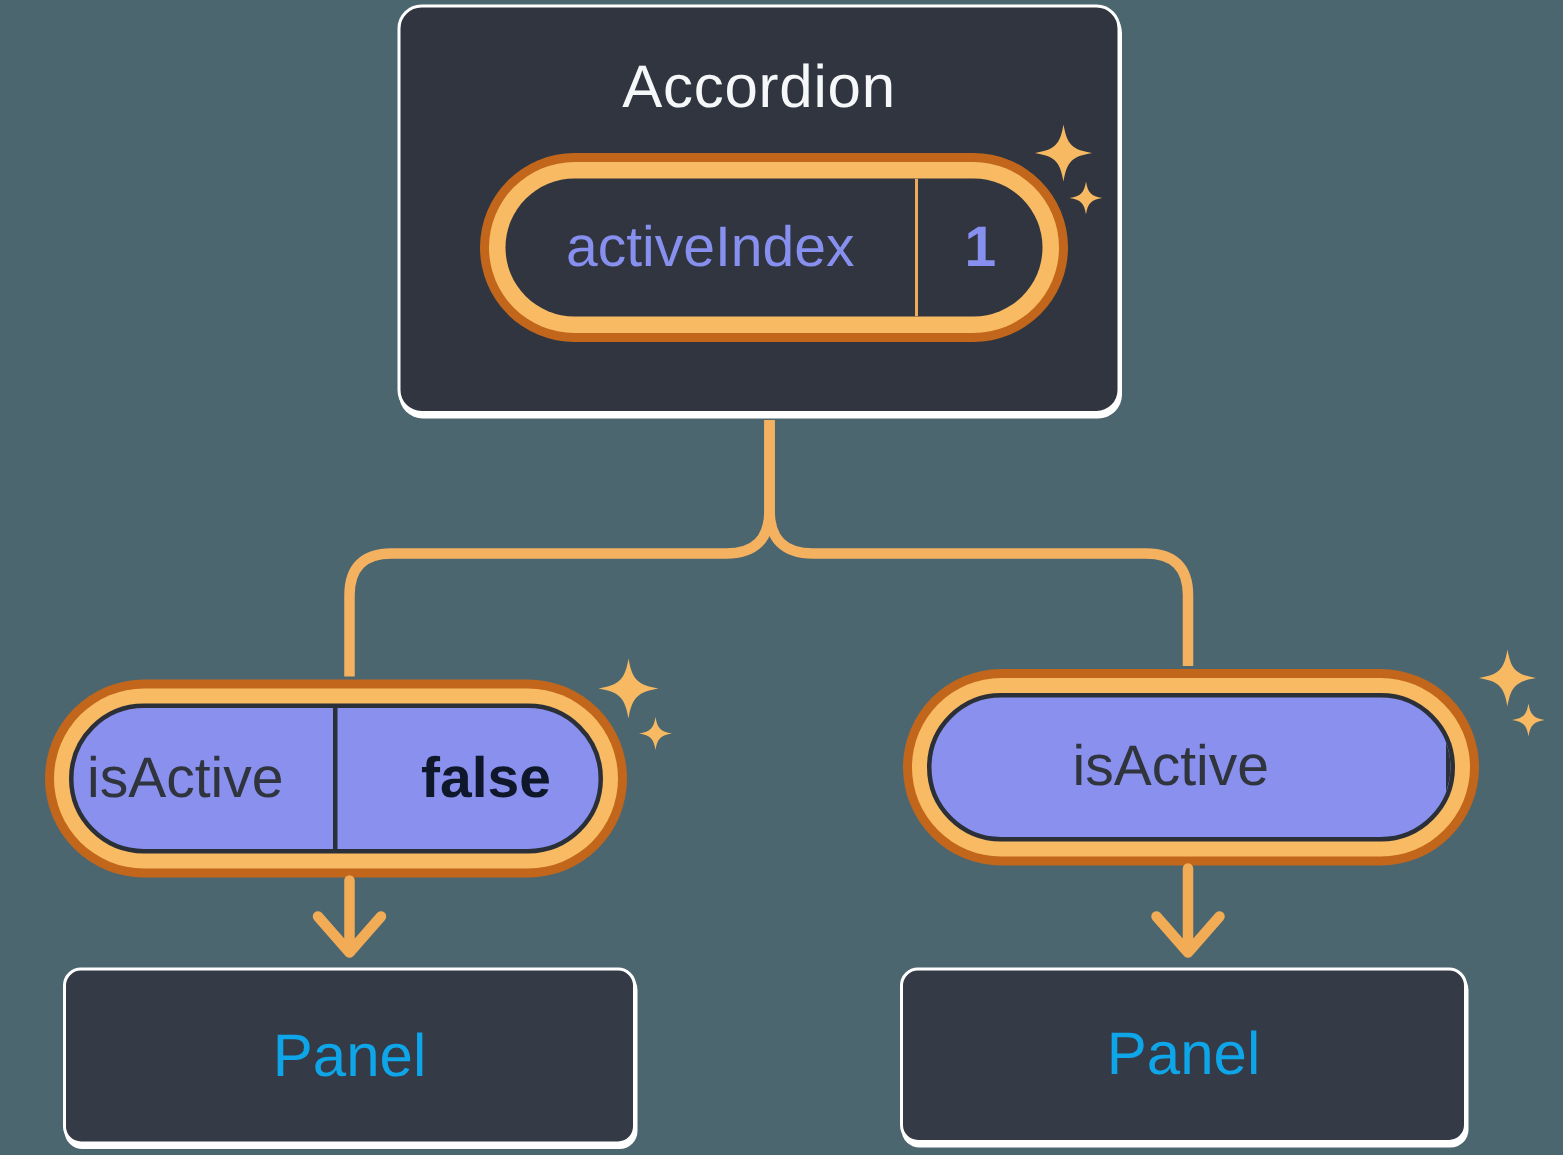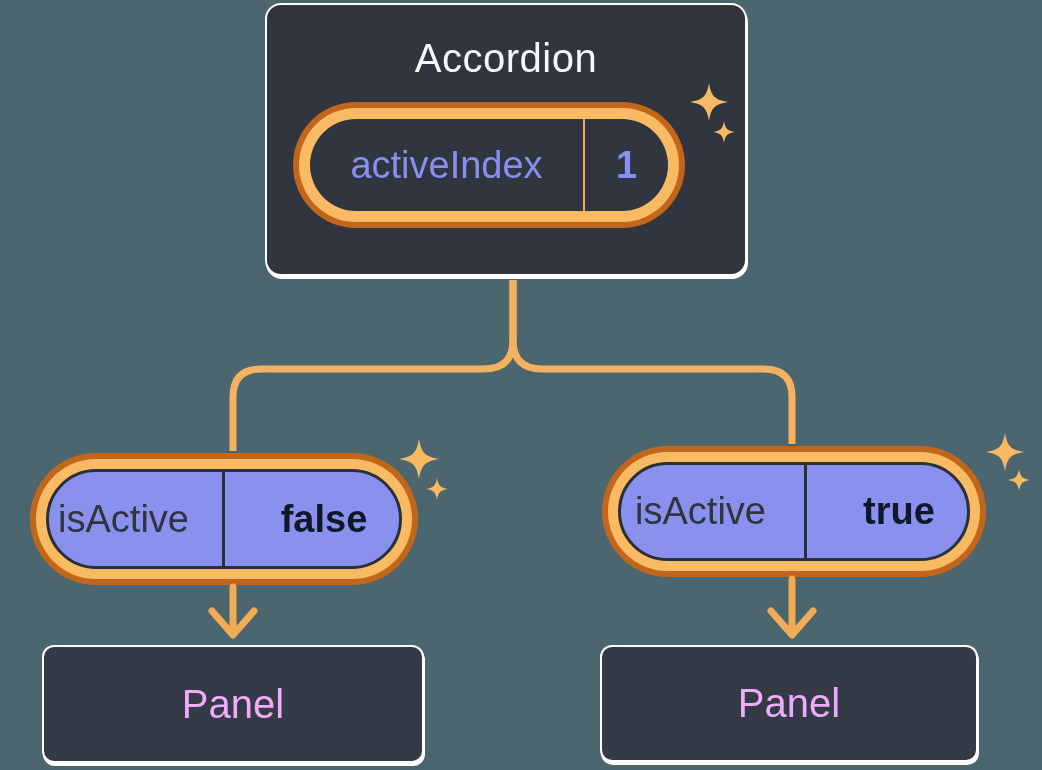--- a/index.html
+++ b/index.html
@@ -12,21 +12,21 @@
     position:absolute;box-sizing:border-box;background:#30353F;
     border:2px solid #FFFFFF;box-shadow:1px 3px 0 #FFFFFF;
   }
   .accordion-node{left:265px;top:3px;width:482px;height:273px;border-radius:16px;}
   .node-title{
     color:#F6F7F9;font-size:40px;font-weight:500;text-align:center;
     margin-top:30px;line-height:46px;letter-spacing:.5px;
   }
   .panel-node{
     display:flex;align-items:center;justify-content:center;background:#343A46;
-    border-radius:12px;color:#f0abfc;font-size:40px;font-weight:500;
+    border-radius:12px;color:#0ea5e9;font-size:40px;font-weight:500;
   }
   .panel-left{left:42px;top:645px;width:382px;height:118px;}
   .panel-right{left:600px;top:645px;width:378px;height:117px;}
   
   .pill{
     position:absolute;box-sizing:border-box;background:#C2661B;
     border-radius:999px;padding:6px;
   }
   .pill-mid{height:100%;box-sizing:border-box;background:#F8BB63;border-radius:999px;}
   .pill-top .pill-mid{padding:11px;}
@@ -39,21 +39,21 @@
   .pill-bot .pill-in{background:#8A90EE;border:3px solid #2B3038;gap:24px;}
   .cell{display:flex;align-items:center;justify-content:center;}
   .label-cell{flex:1;}
   .divider{align-self:stretch;}
   .pill-top .divider{width:2px;background:#EFA95A;}
   .pill-bot .divider{width:3px;background:#2B3038;}
   .pill-top .label-cell{color:#8890EF;font-size:38px;}
   .pill-top .value-cell{width:83px;color:#8890EF;font-size:38px;font-weight:700;}
   .pill-bot .label-cell{color:#2F343D;font-size:38px;}
   .pill-bot .value-cell{color:#0f172a;font-size:38px;font-weight:700;}
-  .pill-accordion{left:293px;top:102px;width:392px;height:126px;}
+  .pill-accordion{left:320px;top:102px;width:392px;height:126px;}
   .pill-isactive-left{left:30px;top:453px;width:388px;height:132px;}
   .pill-isactive-left .value-cell{width:150px;}
   .pill-isactive-right{left:602px;top:446px;width:384px;height:131px;}
   .pill-isactive-right .value-cell{width:136px;}
   
   .overlay{position:absolute;left:0;top:0;width:1042px;height:770px;pointer-events:none;}
   .conn{stroke:#F4B261;stroke-width:7;fill:none;}
   .arrow{stroke:#F2AC55;stroke-width:7;fill:none;stroke-linecap:round;stroke-linejoin:round;}
   .sparkle{fill:#F7BA62;}
 </style>
@@ -84,21 +84,20 @@
         <div class="cell value-cell">false</div>
       </div>
     </div>
   </div>
 
   <div class="pill pill-bot pill-isactive-right">
     <div class="pill-mid">
       <div class="pill-in">
         <div class="cell label-cell">isActive</div>
         <div class="divider"></div>
-        <div class="cell value-cell">true</div>
       </div>
     </div>
   </div>
 
   <div class="node panel-node panel-left">
     <span>Panel</span>
   </div>
   <div class="node panel-node panel-right">
     <span>Panel</span>
   </div>

